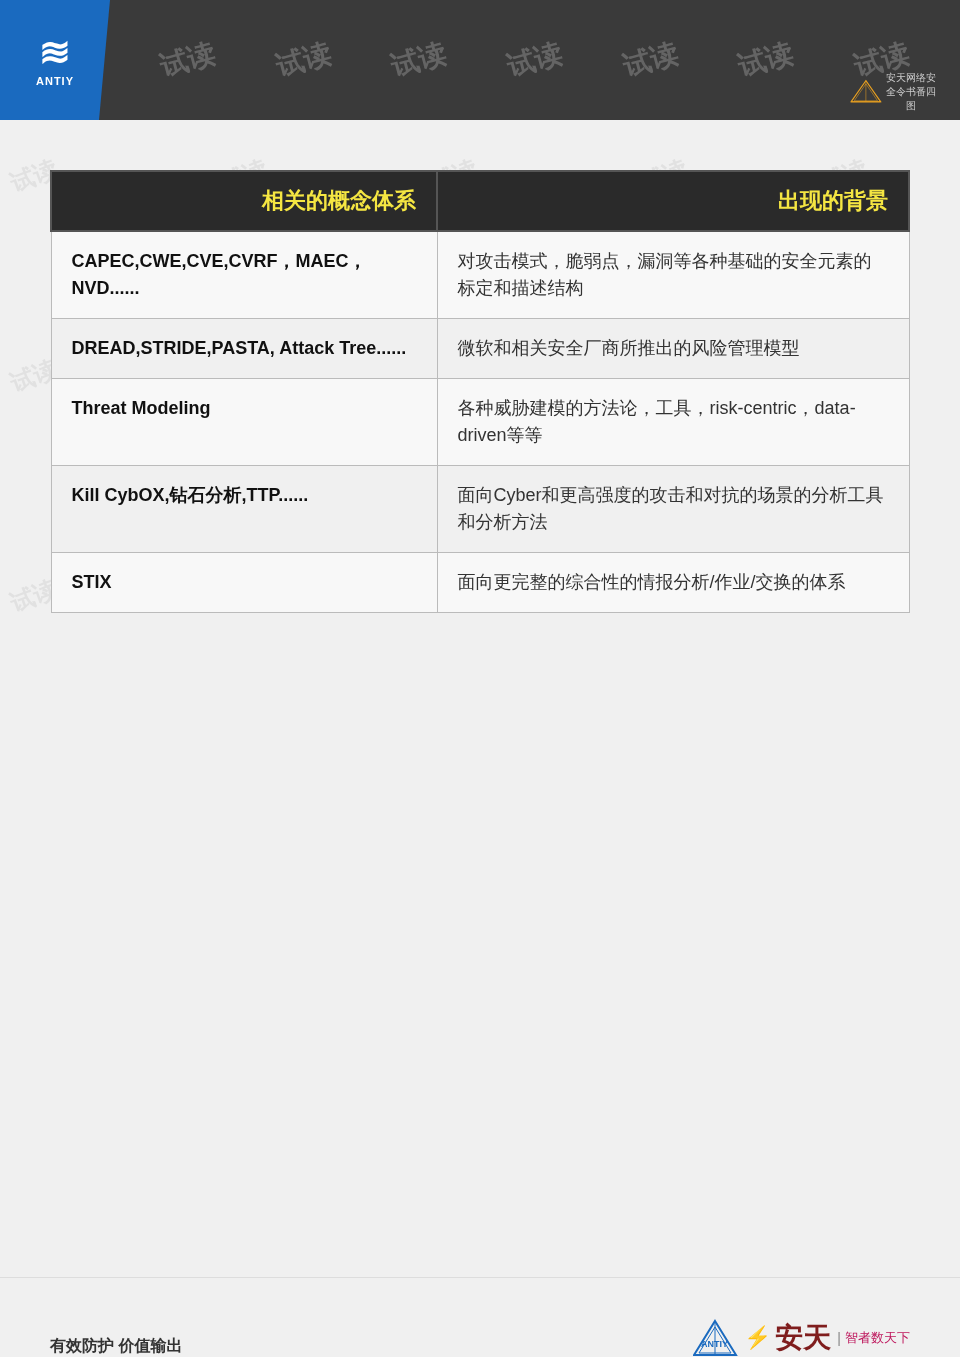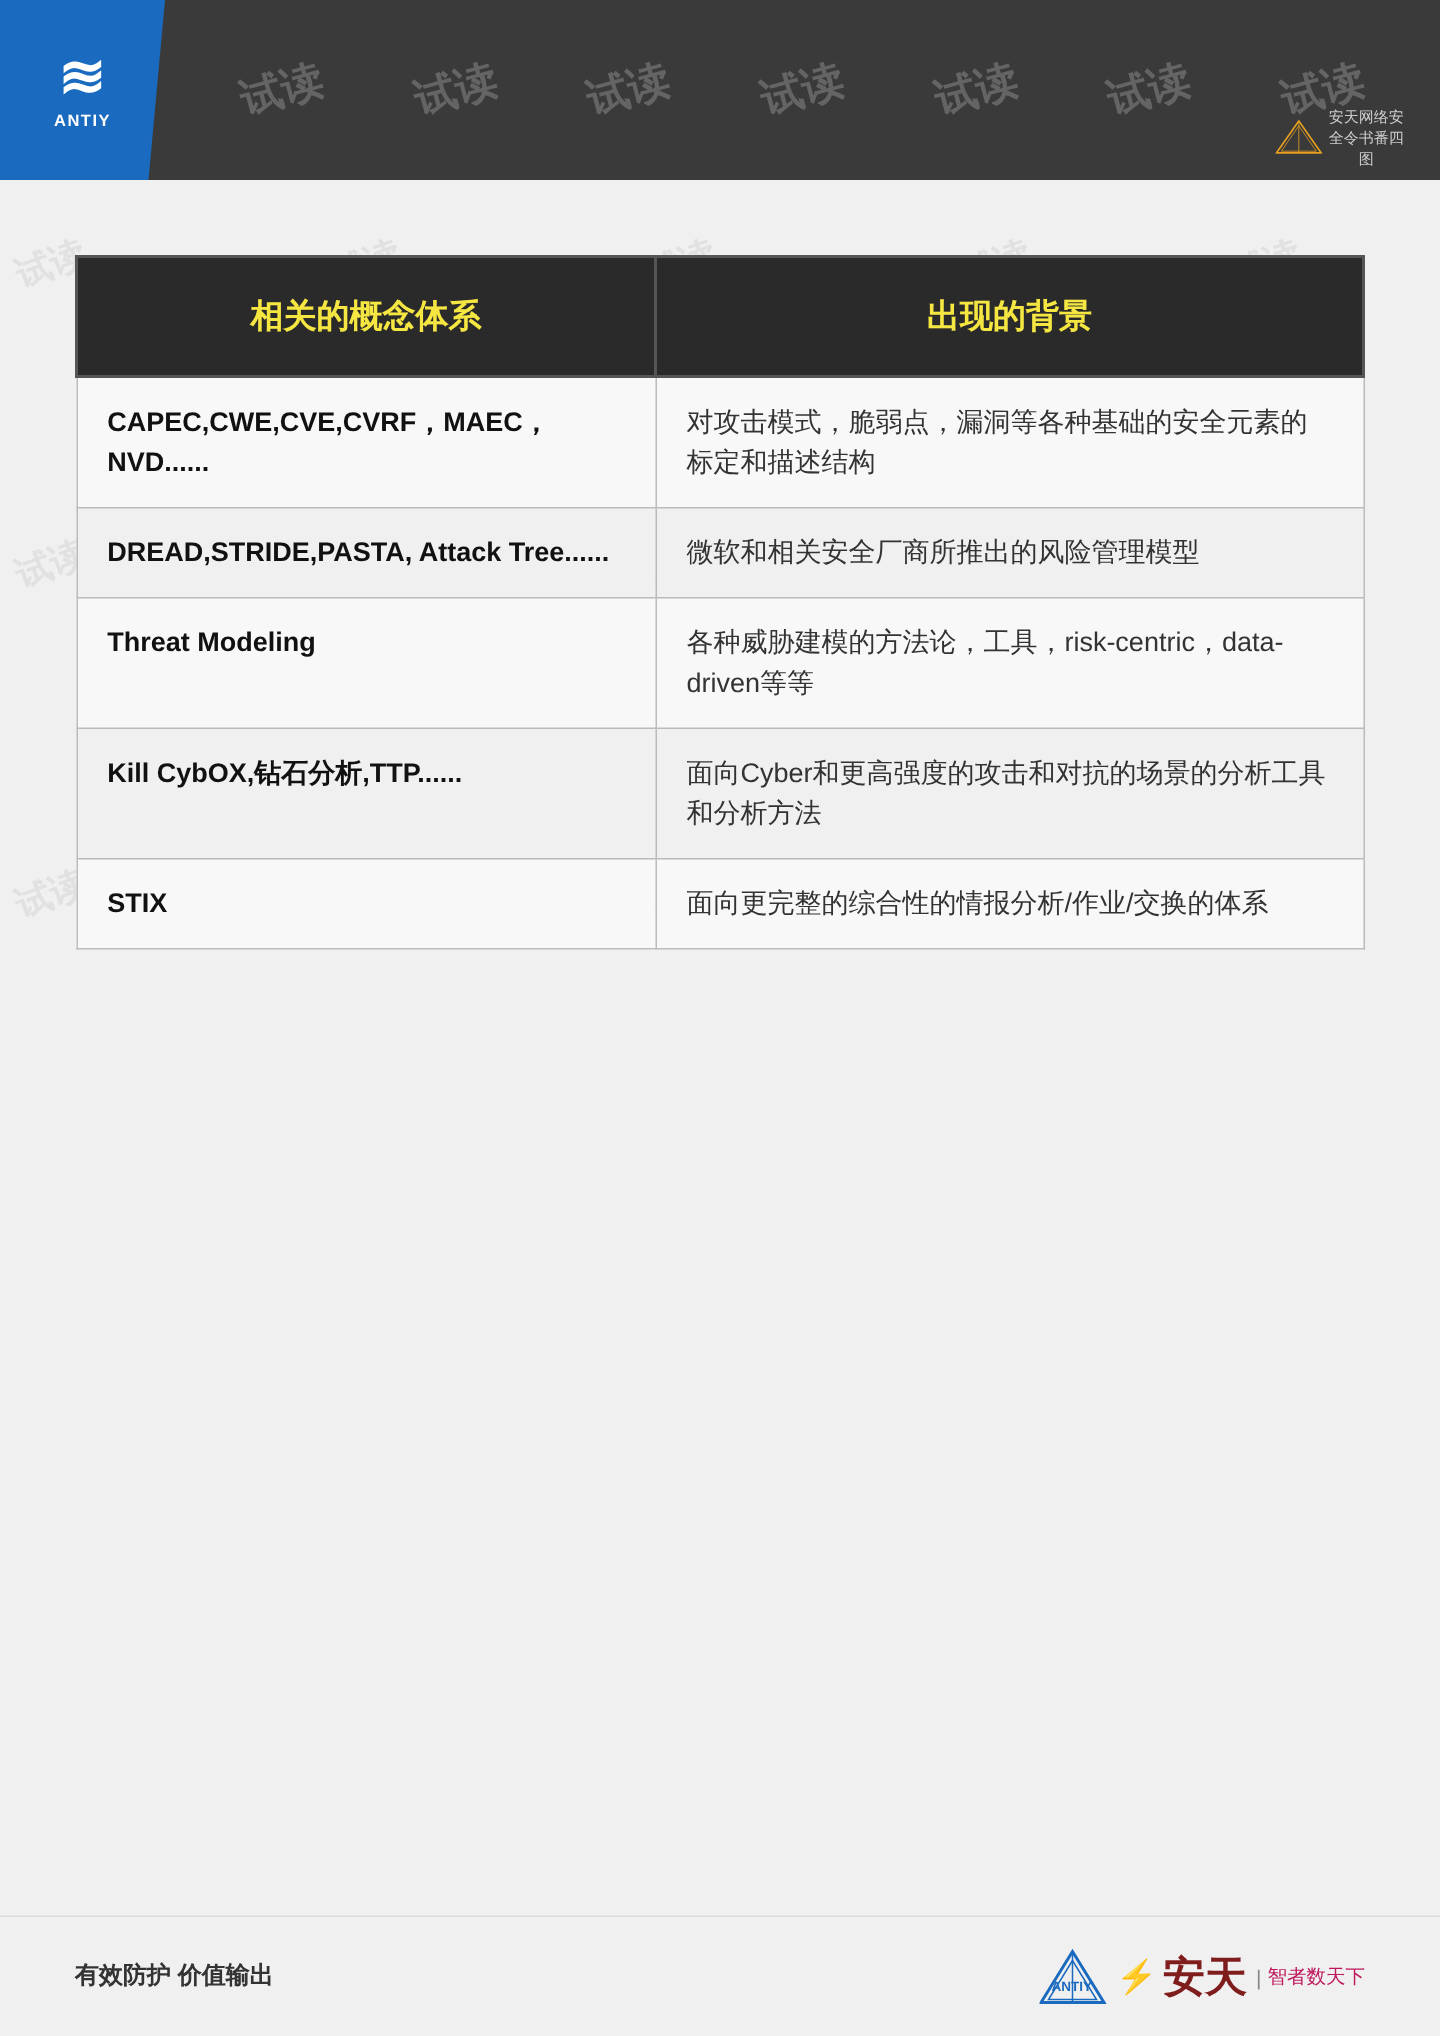--- a/index.html
+++ b/index.html
@@ -103,22 +103,22 @@
       position: relative;
       z-index: 2;
       margin-top: 10px;
     }
 
     .data-table th {
       background: #2a2a2a;
       color: #f5e642;
       font-size: 22px;
       font-weight: bold;
-      padding: 24px 20px;
-      text-align: center;
+      padding: 14px 20px;
+      text-align: right;
       border: 2px solid #555;
     }
 
     .data-table td {
       background: #f8f8f8;
       color: #222;
       font-size: 18px;
       padding: 16px 20px;
       border: 1.5px solid #bbb;
       vertical-align: top;
@@ -142,21 +142,21 @@
 
     
     .footer {
       position: absolute;
       bottom: 0;
       left: 0;
       width: 100%;
       height: 80px;
       background: #f0f0f0;
       display: flex;
-      align-items: center;
+      align-items: flex-end;
       justify-content: space-between;
       padding: 0 50px;
       border-top: 1px solid #ddd;
     }
 
     .footer-tagline {
       font-size: 16px;
       color: #333;
       font-weight: 600;
     }

